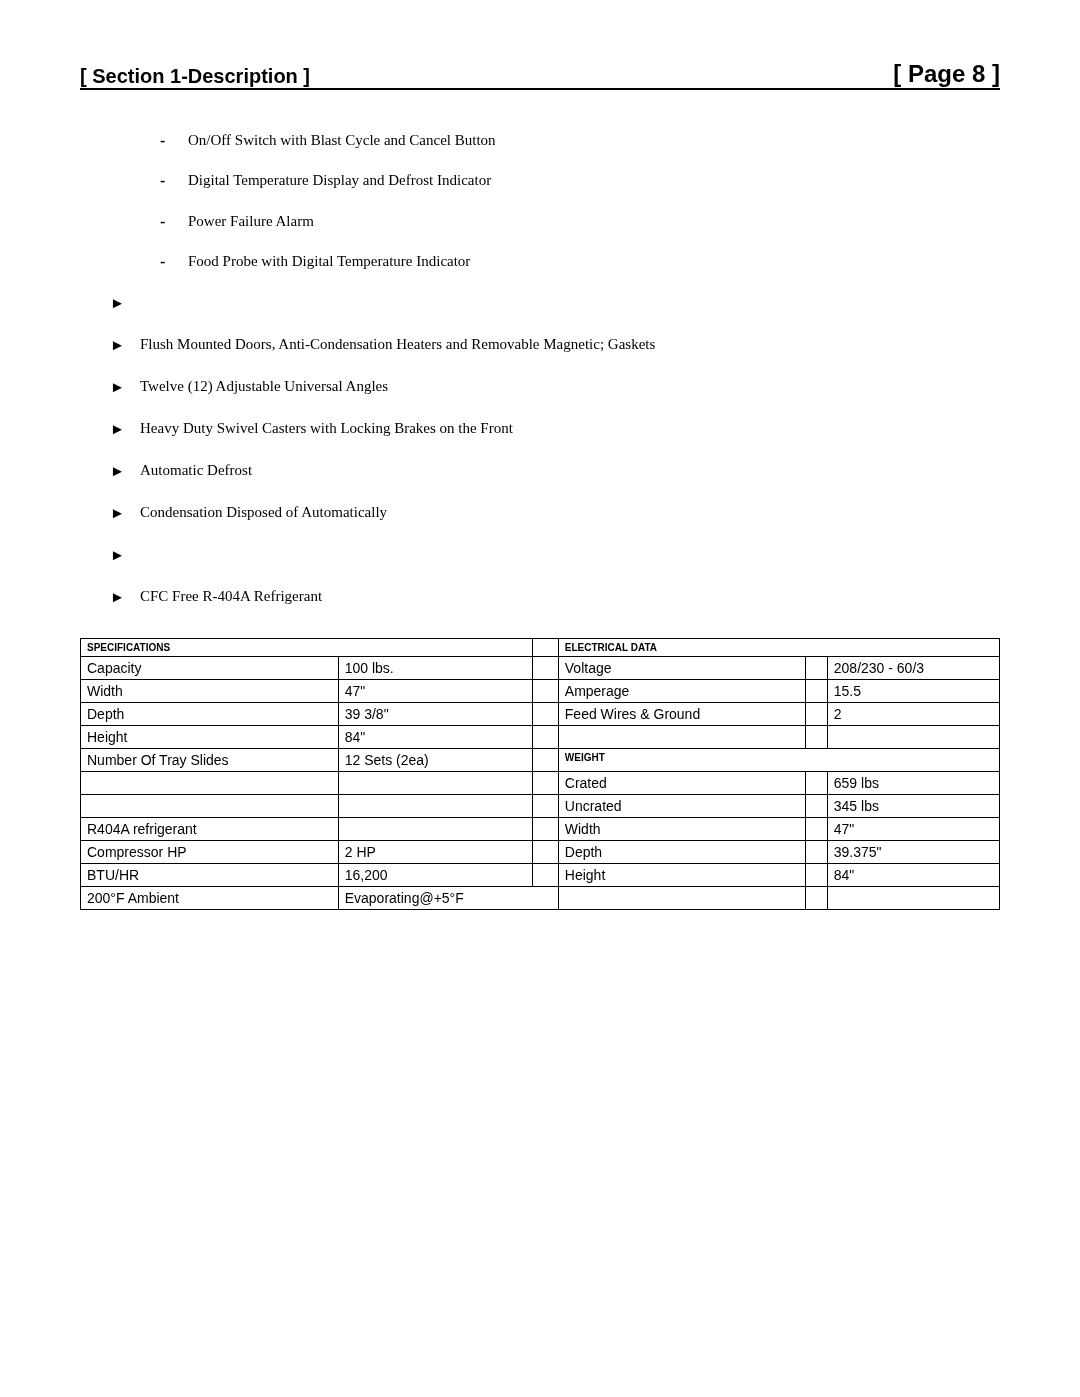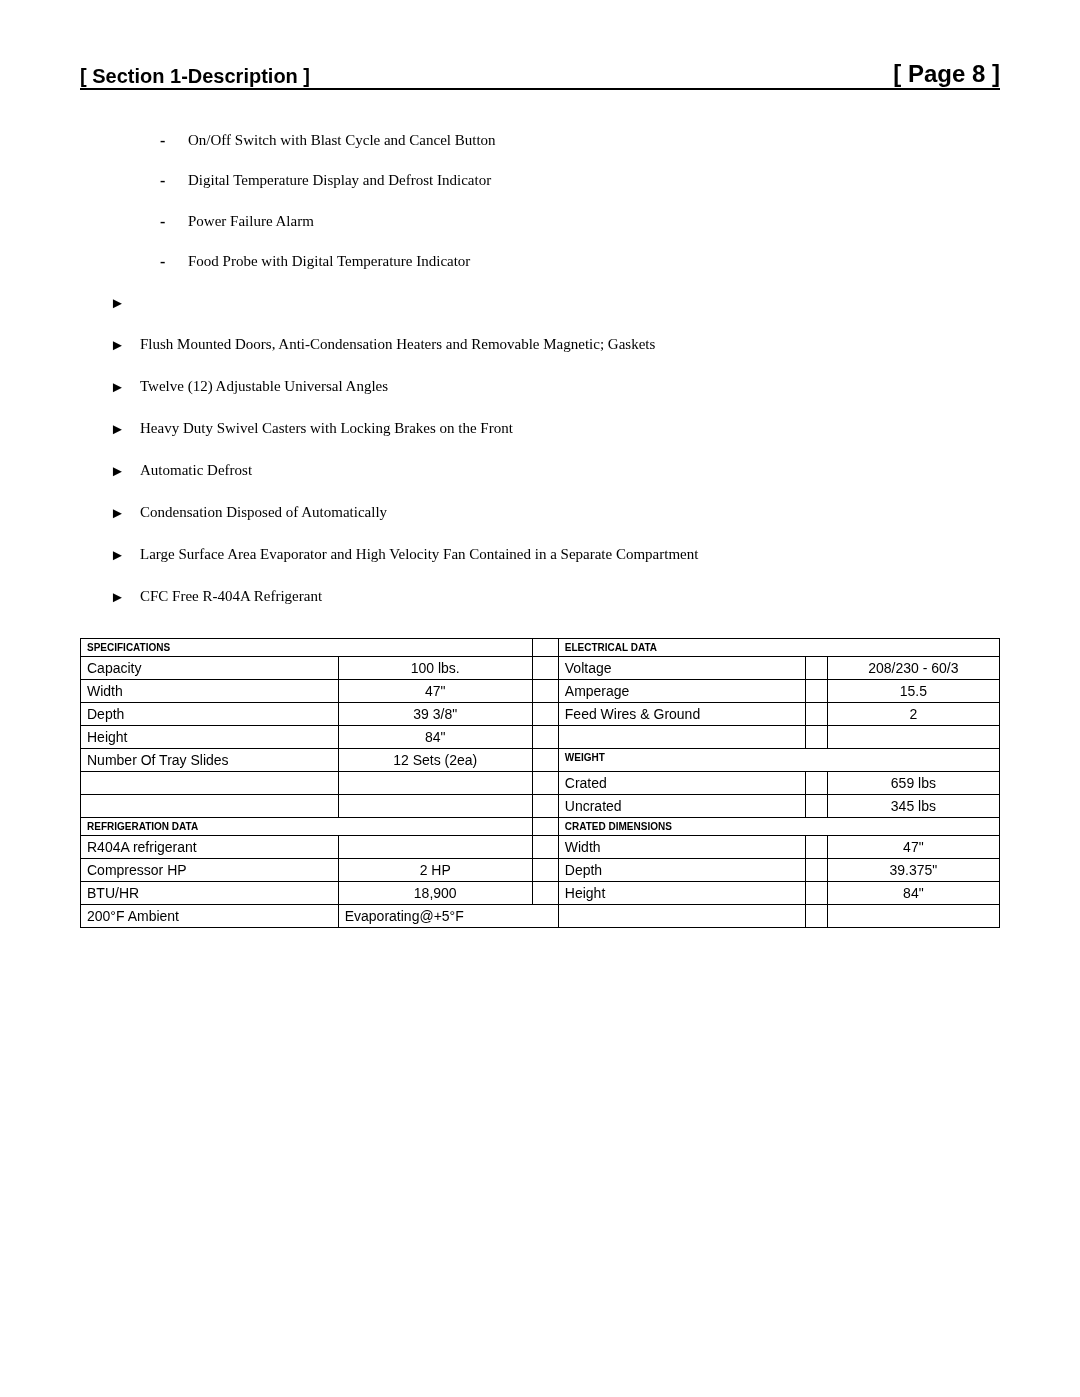--- a/index.html
+++ b/index.html
@@ -91,21 +91,21 @@
       vertical-align: top;
     }
 
     .specs-table .section-header {
       font-weight: bold;
       font-size: 10px;
       background: #fff;
     }
 
     .specs-table .right-align {
-      text-align: center;
+      text-align: left;
     }
   </style>
 </head>
 <body>
 
 <div class="page-header">
   <span class="page-header-left">[ Section 1-Description  ]</span>
   <span class="page-header-right">[ Page 8 ]</span>
 </div>
 
@@ -147,21 +147,20 @@
   <li>
     <span class="arrow">►</span>
     <span>Automatic Defrost</span>
   </li>
   <li>
     <span class="arrow">►</span>
     <span>Condensation Disposed of Automatically</span>
   </li>
   <li>
     <span class="arrow">►</span>
-    <span>Large Surface Area Evaporator and High Velocity Fan Contained in a Separate Compartment</span>
   </li>
   <li>
     <span class="arrow">►</span>
     <span>CFC Free R-404A Refrigerant</span>
   </li>
 </ul>
 
 <div class="specs-section">
   <table class="specs-table">
     <tbody>
@@ -226,25 +225,20 @@
 
       <tr>
         <td></td>
         <td></td>
         <td></td>
         <td>Uncrated</td>
         <td></td>
         <td class="right-align">345 lbs</td>
       </tr>
 
-      <tr>
-        <td colspan="2" class="section-header">REFRIGERATION DATA</td>
-        <td></td>
-        <td colspan="3" class="section-header">CRATED DIMENSIONS</td>
-      </tr>
 
       <tr>
         <td>R404A refrigerant</td>
         <td></td>
         <td></td>
         <td>Width</td>
         <td></td>
         <td class="right-align">47"</td>
       </tr>
 
@@ -252,21 +246,21 @@
         <td>Compressor HP</td>
         <td class="right-align">2 HP</td>
         <td></td>
         <td>Depth</td>
         <td></td>
         <td class="right-align">39.375"</td>
       </tr>
 
       <tr>
         <td>BTU/HR</td>
-        <td class="right-align">18,900</td>
+        <td class="right-align">16,200</td>
         <td></td>
         <td>Height</td>
         <td></td>
         <td class="right-align">84"</td>
       </tr>
 
       <tr>
         <td>200°F Ambient</td>
         <td colspan="2">Evaporating@+5°F</td>
         <td></td>

